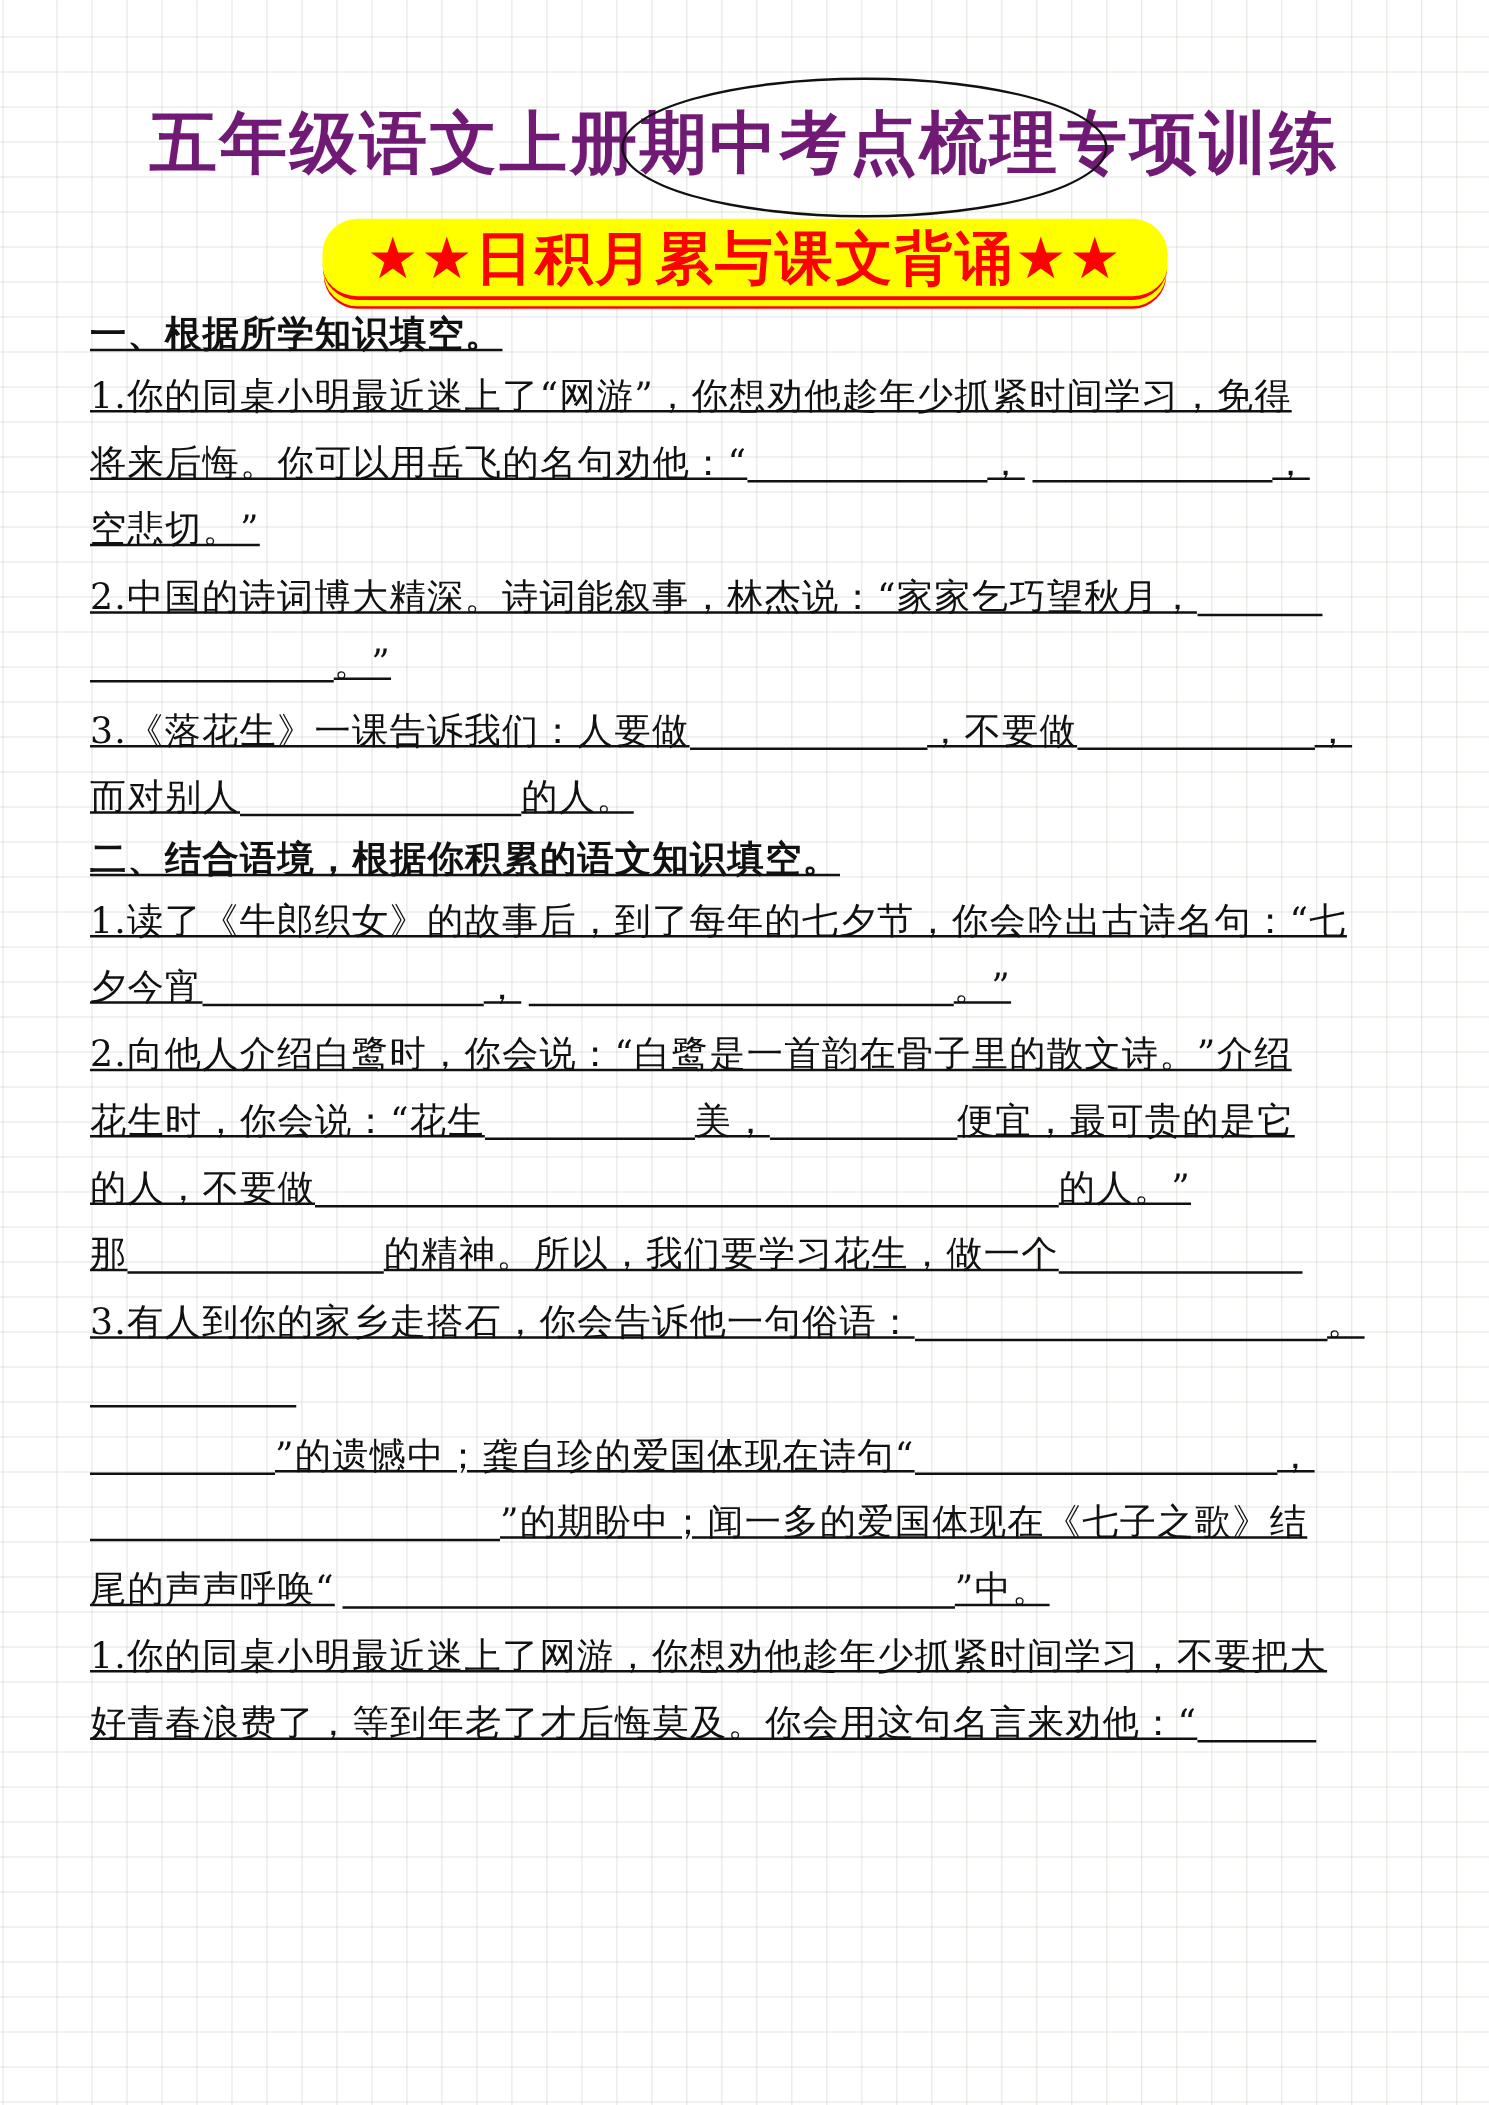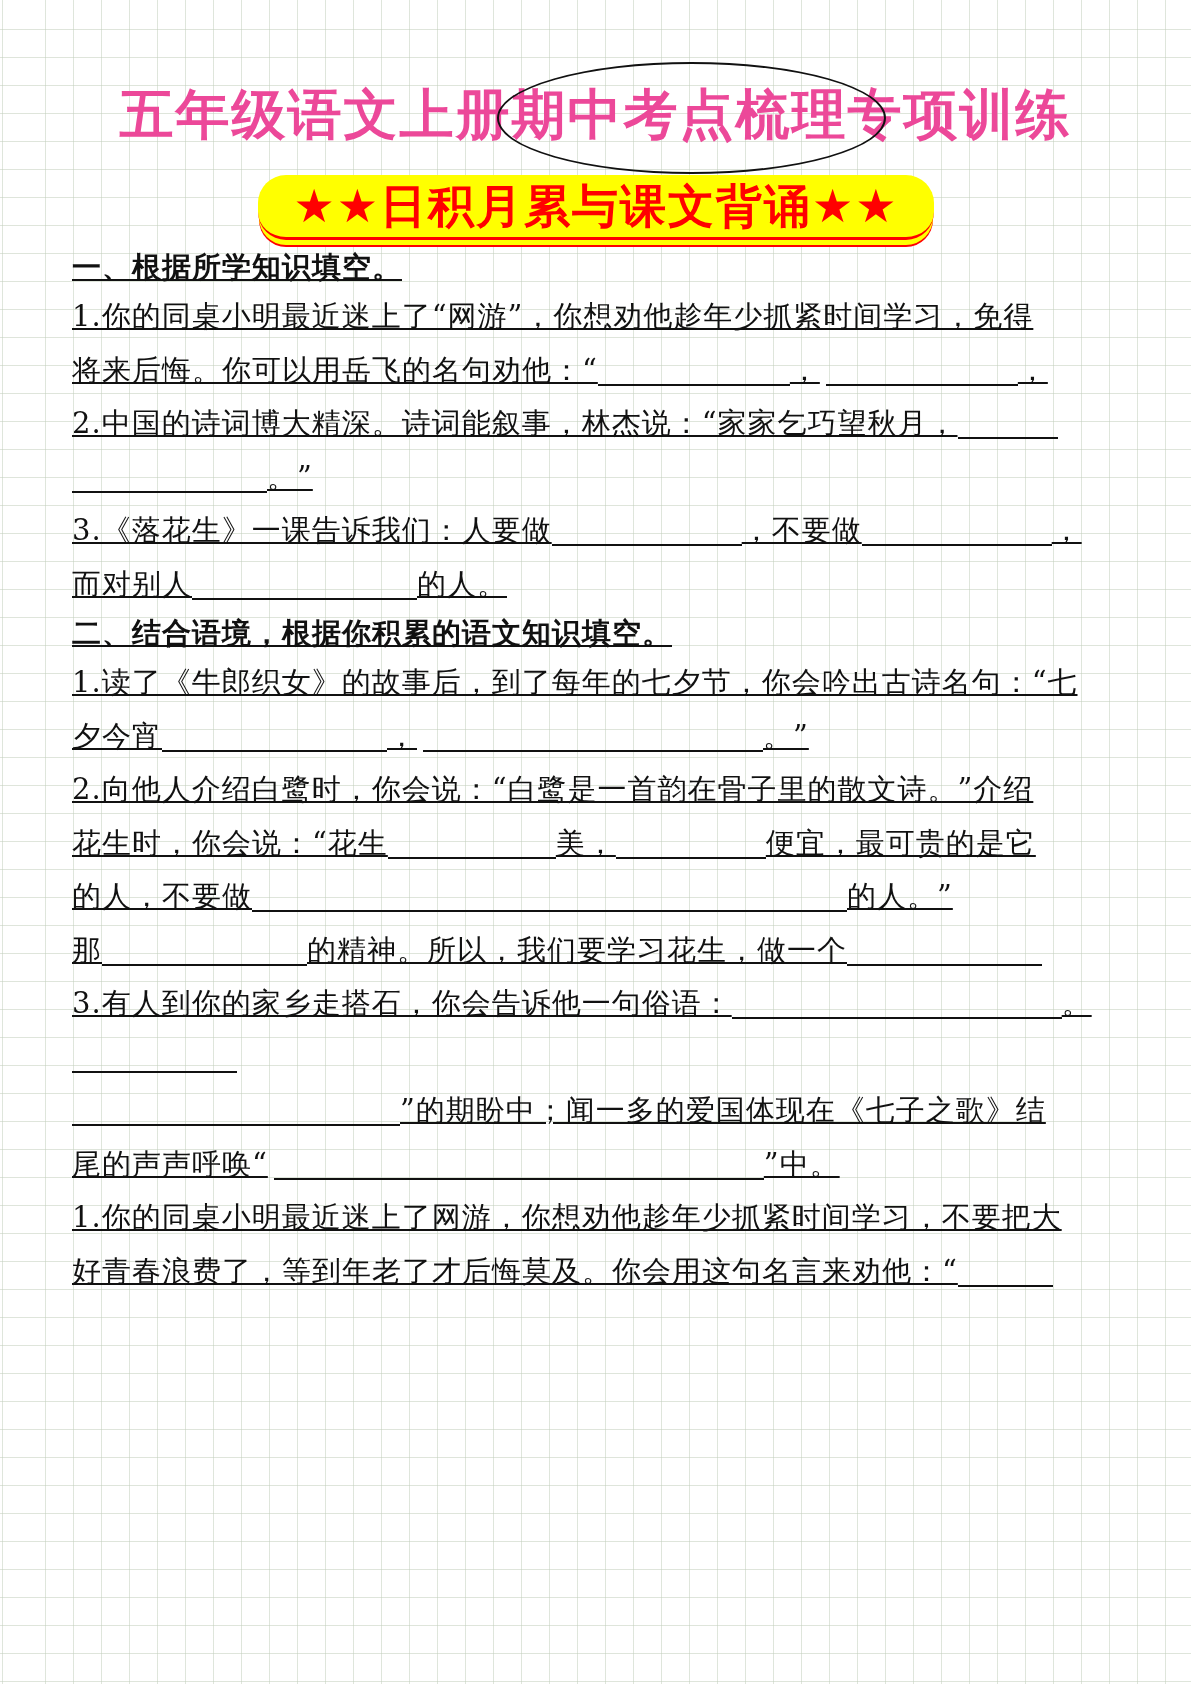--- a/index.html
+++ b/index.html
@@ -16,21 +16,21 @@
     font-family: "DejaVu Serif", "Liberation Serif", serif;
     color: #111;
   }
   .page { position: absolute; left: 0; top: 0; width: 1191px; height: 1684px; }
 
   .title {
     position: absolute; left: 0; top: 80px; width: 1191px;
     text-align: center;
     font-family: "DejaVu Sans", "Liberation Sans", sans-serif;
     font-weight: 700; font-size: 54px; letter-spacing: 2px;
-    color: #ec4899; line-height: 70px;
+    color: #701a75; line-height: 70px;
   }
   .ellipse {
     position: absolute; left: 497px; top: 62px; width: 385px; height: 108px;
     border: 2px solid #111; border-radius: 50%;
     pointer-events: none;
   }
 
   .banner {
     position: absolute; left: 258px; top: 175px; width: 676px; height: 62px;
     background: #ffff00;
@@ -69,20 +69,21 @@
   <div class="banner">★★日积月累与课文背诵★★</div>
 
   <div class="content">
 
     <div class="line heading">一、根据所学知识填空。</div>
 
     <div class="line"><span>1.你的同桌小明最近迷上了“网游”，你想劝他趁年少抓紧时间学习，免得</span></div>
     <div class="line">
       <span>将来后悔。你可以用岳飞的名句劝他：“</span><span class="blank" style="width:192px"></span><span>，</span><span class="blank" style="width:192px;margin-left:6px"></span><span>，</span>
     </div>
+    <div class="line"><span>空悲切。”</span></div>
 
     <div class="line">
       <span>2.中国的诗词博大精深。诗词能叙事，林杰说：“家家乞巧望秋月，</span><span class="blank" style="width:100px"></span>
     </div>
     <div class="line">
       <span class="blank" style="width:195px"></span><span>。”</span>
     </div>
 
     <div class="line">
       <span>3.《落花生》一课告诉我们：人要做</span><span class="blank" style="width:190px"></span><span>，不要做</span><span class="blank" style="width:190px"></span><span>，</span>
@@ -110,20 +111,23 @@
     </div>
 
     <div class="line">
       <span>3.有人到你的家乡走搭石，你会告诉他一句俗语：</span><span class="blank" style="width:330px"></span><span>。</span>
     </div>
 
     <div class="line">
       <span class="blank" style="width:165px"></span>
     </div>
     <div class="line">
+      <span class="blank" style="width:148px"></span><span>”的遗憾中；龚自珍的爱国体现在诗句“</span><span class="blank" style="width:290px"></span><span>，</span>
+    </div>
+    <div class="line">
       <span class="blank" style="width:328px"></span><span>”的期盼中；闻一多的爱国体现在《七子之歌》结</span>
     </div>
     <div class="line">
       <span>尾的声声呼唤“</span><span class="blank" style="width:490px;margin-left:6px"></span><span>”中。</span>
     </div>
 
 
     <div class="line"><span>1.你的同桌小明最近迷上了网游，你想劝他趁年少抓紧时间学习，不要把大</span></div>
     <div class="line">
       <span>好青春浪费了，等到年老了才后悔莫及。你会用这句名言来劝他：“</span><span class="blank" style="width:95px"></span>

